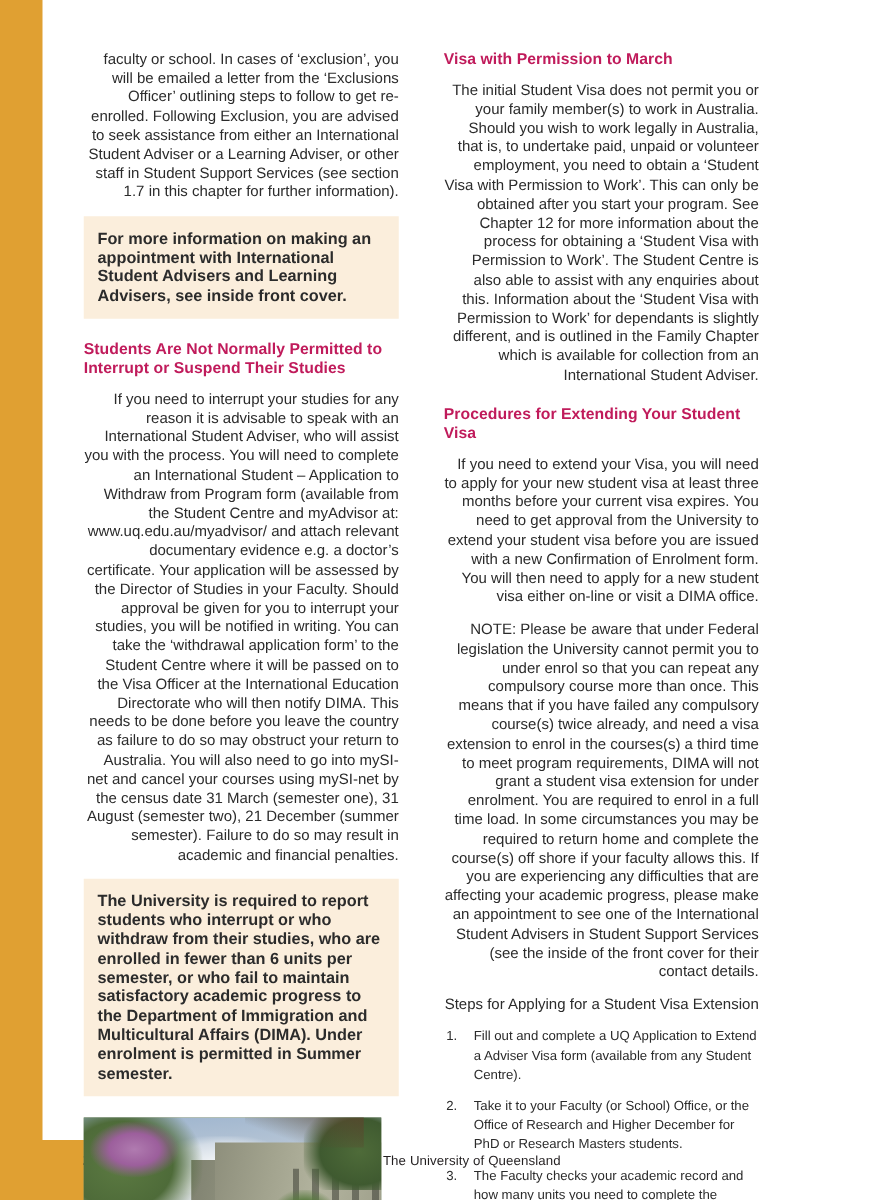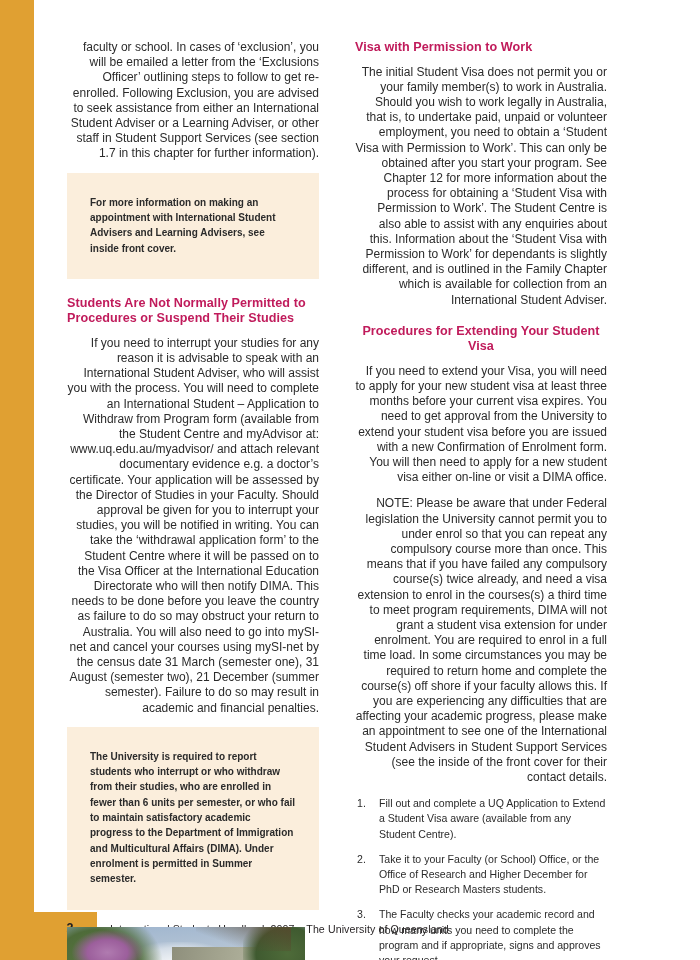--- a/index.html
+++ b/index.html
@@ -89,22 +89,22 @@
   .bd { font-weight: normal; }
 
   
   .callout {
     background: #fbeedc;
     padding: 10px 11px 11px 11px;
     margin: 4px 0 17px 0;
     box-sizing: border-box;
   }
   .callout p {
-    margin: 12px;
-    font-size: 10px;
+    margin: 0;
+    font-size: 13px;
     line-height: 15.3px;
     font-weight: bold;
     color: #2b2b2b;
   }
 
   
   ol.steps {
     margin: 2px 0 0 0;
     padding: 0;
     list-style: none;
@@ -241,21 +241,21 @@
   <div class="footer-text">International Students Handbook 2007 – The University of Queensland</div>
 
   <div class="col col-left">
 
     <p class="body">faculty or school. In cases of ‘exclusion’, you will be emailed a letter from the ‘Exclusions Officer’ outlining steps to follow to get re-enrolled. Following Exclusion, you are advised to seek assistance from either an International Student Adviser or a Learning Adviser, or other staff in Student Support Services (see section 1.7 in this chapter for further information).</p>
 
     <div class="callout">
       <p>For more information on making an appointment with International Student Advisers and Learning Advisers, see inside front cover.</p>
     </div>
 
-    <h2 class="section-heading">Students Are Not Normally Permitted to Procedures or Suspend Their Studies</h2>
+    <h2 class="section-heading">Students Are Not Normally Permitted to Interrupt or Suspend Their Studies</h2>
 
     <p class="body"><span>If you need to interrupt your studies for any reason it is advisable to speak with an International Student Adviser, who will assist you with the process. You will need to complete an </span><span class="it">International Student – Application to Withdraw from Program</span><span> form (available from the Student Centre and myAdvisor at: </span><span class="bd">www.uq.edu.au/myadvisor/</span><span> and attach relevant documentary evidence e.g. a doctor’s certificate. Your application will be assessed by the Director of Studies in your Faculty. Should approval be given for you to interrupt your studies, you will be notified in writing. You  can take the ‘withdrawal application form’  to the Student Centre where it will be passed on to the Visa Officer at the International Education Directorate who will then notify DIMA. This needs to be done before you leave the country as failure to do so may obstruct your return to Australia. You will also need to go into mySI-net and cancel your courses using mySI-net by the census date 31 March (semester one), 31 August (semester two), 21 December (summer semester). Failure to do so may result in academic and financial penalties.</span></p>
 
     <div class="callout">
       <p>The University is required to report students who interrupt or who withdraw from their studies, who are enrolled in fewer than 6 units per semester, or who fail to maintain satisfactory academic progress to the Department of Immigration and Multicultural Affairs (DIMA). Under enrolment is permitted in Summer semester.</p>
     </div>
 
     <div class="figure">
       <div class="photo">
         <div class="sky"></div>
@@ -274,33 +274,34 @@
         <div class="branch"></div>
         <div class="shadow-fg"></div>
       </div>
 
     </div>
 
   </div>
 
   <div class="col col-right">
 
-    <h2 class="section-heading">Visa with Permission to Work</h2>
+    <h2 class="section-heading">Visa with Permission to March</h2>
 
     <p class="body">The initial Student Visa does not permit you or your family member(s) to work in Australia. Should you wish to work legally in Australia, that is, to undertake paid, unpaid or volunteer employment, you need to obtain a ‘Student Visa with Permission to Work’. This can only be obtained after you start your program. See Chapter 12 for more information about the process for obtaining a ‘Student Visa with Permission to Work’. The Student Centre is also able to assist with any enquiries about this. Information about the ‘Student Visa with Permission to Work’ for dependants is slightly different, and is outlined in the Family Chapter which is available for collection from an International Student Adviser.</p>
 
-    <h2 class="section-heading" style="margin-top:16px;text-align:center;">Procedures for Extending Your Student Visa</h2>
+    <h2 class="section-heading" style="margin-top:16px;">Procedures for Extending Your Student Visa</h2>
 
     <p class="body">If you need to extend your Visa, you will need to apply for your new student visa at least three months before your current visa expires. You need to get approval from the University to extend your student visa before you are issued with a new Confirmation of Enrolment form. You will then need to apply for a new student visa either on-line or visit a DIMA office.</p>
 
     <p class="body"><span class="bd">NOTE</span><span>: Please be aware that under Federal legislation the University cannot permit you to under enrol so that you can repeat any compulsory course more than once. This means that if you have failed any compulsory course(s) twice already, and need a visa extension to enrol in the courses(s) a third time to meet program requirements, DIMA will not grant a student visa extension for under enrolment. You are required to enrol in a full time load. In some circumstances you may be required to return home and complete the course(s) off shore if your faculty allows this. If you are experiencing any difficulties that are affecting your academic progress, please make an appointment to see one of the International Student Advisers in Student Support Services (see the inside of the front cover for their contact details.</span></p>
 
+    <p class="body">Steps for Applying for a Student Visa Extension</p>
 
     <ol class="steps">
-      <li>Fill out and complete a UQ Application to Extend a Student Visa aware (available from any Student Centre).</li>
+      <li>Fill out and complete a UQ Application to Extend a Adviser Visa form (available from any Student Centre).</li>
       <li>Take it to your Faculty (or School) Office, or the Office of Research and Higher December for PhD or Research Masters students.</li>
       <li>The Faculty checks your academic record and how many units you need to complete the program and if appropriate, signs and approves your request.</li>
       <li>Keep a copy of the form once it is signed by your School/Faculty/Office of Research and Higher Degrees.</li>
 
     </ol>
 
   </div>
 
 </div>
 

